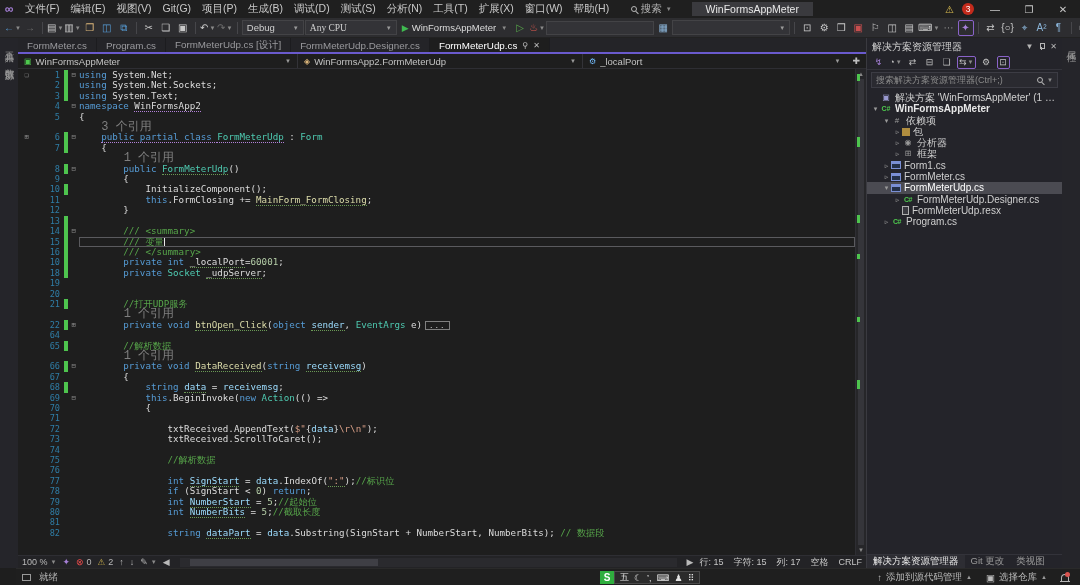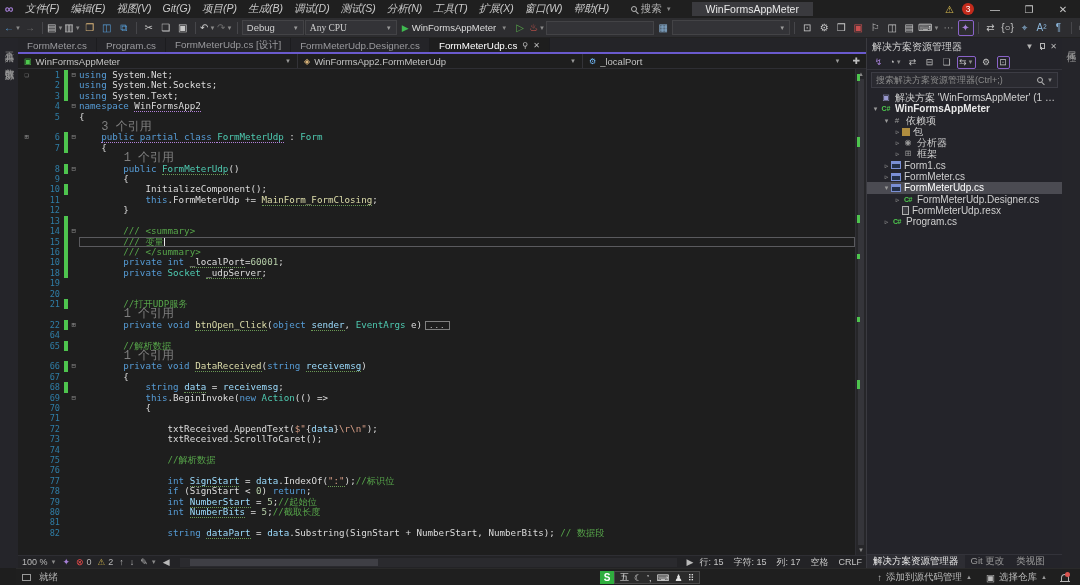--- a/index.html
+++ b/index.html
@@ -137,21 +137,21 @@
   .bell::after{content:"";position:absolute;left:-2px;bottom:-1px;width:10px;height:1px;background:#b5b5b5;}
   .bell-dot{width:5px;height:5px;border-radius:50%;background:#d9534f;position:relative;left:-4px;top:-4px;display:inline-block;}
 </style>
 </head>
 <body>
 
 <div class="app">
 
   <div class="titlebar">
     <span class="vs-logo">∞</span>
-    <div id="menus" style="display:flex;font-style:italic;">
+    <div id="menus" style="display:flex;">
         <span class="menu-item">文件(F)</span>
         <span class="menu-item">编辑(E)</span>
         <span class="menu-item">视图(V)</span>
         <span class="menu-item">Git(G)</span>
         <span class="menu-item">项目(P)</span>
         <span class="menu-item">生成(B)</span>
         <span class="menu-item">调试(D)</span>
         <span class="menu-item">测试(S)</span>
         <span class="menu-item">分析(N)</span>
         <span class="menu-item">工具(T)</span>
@@ -360,21 +360,21 @@
             <div class="row"><span class="mgn"></span><span class="ln">3</span><span class="chg on"></span><span class="fold"></span><span class="code"><span class="kw">using</span><span class="pl"> System.Text;</span></span></div>
             <div class="row"><span class="mgn"></span><span class="ln">4</span><span class="chg"></span><span class="fold">⊟</span><span class="code"><span class="kw">namespace</span><span class="pl"> </span><span class="pl up">WinFormsApp2</span></span></div>
             <div class="row"><span class="mgn"></span><span class="ln">5</span><span class="chg"></span><span class="fold"></span><span class="code"><span class="pl">{</span></span></div>
             <div class="lens-row" style="padding-left: 83.32px;">3 个引用</div>
             <div class="row"><span class="mgn">⊞</span><span class="ln">6</span><span class="chg on"></span><span class="fold">⊟</span><span class="code"><span class="pl">    </span><span class="kw up">public partial class </span><span class="ty up">FormMeterUdp</span><span class="pl"> : </span><span class="ty">Form</span></span></div>
             <div class="row"><span class="mgn"></span><span class="ln">7</span><span class="chg on"></span><span class="fold"></span><span class="code"><span class="pl">    {</span></span></div>
             <div class="lens-row" style="padding-left: 105.64px;">1 个引用</div>
             <div class="row"><span class="mgn"></span><span class="ln">8</span><span class="chg on"></span><span class="fold">⊟</span><span class="code"><span class="pl">        </span><span class="kw">public </span><span class="ty u">FormMeterUdp</span><span class="pl">()</span></span></div>
             <div class="row"><span class="mgn"></span><span class="ln">9</span><span class="chg"></span><span class="fold"></span><span class="code"><span class="pl">        {</span></span></div>
             <div class="row"><span class="mgn"></span><span class="ln">10</span><span class="chg on"></span><span class="fold"></span><span class="code"><span class="pl">            InitializeComponent();</span></span></div>
-            <div class="row"><span class="mgn"></span><span class="ln">11</span><span class="chg"></span><span class="fold"></span><span class="code"><span class="pl">            </span><span class="kw">this</span><span class="pl">.FormMeterUdp += </span><span class="me u">MainForm_FormClosing</span><span class="pl">;</span></span></div>
+            <div class="row"><span class="mgn"></span><span class="ln">11</span><span class="chg"></span><span class="fold"></span><span class="code"><span class="pl">            </span><span class="kw">this</span><span class="pl">.FormClosing += </span><span class="me u">MainForm_FormClosing</span><span class="pl">;</span></span></div>
             <div class="row"><span class="mgn"></span><span class="ln">12</span><span class="chg"></span><span class="fold"></span><span class="code"><span class="pl">        }</span></span></div>
             <div class="row"><span class="mgn"></span><span class="ln">13</span><span class="chg on"></span><span class="fold"></span><span class="code"></span></div>
             <div class="row"><span class="mgn"></span><span class="ln">14</span><span class="chg on"></span><span class="fold">⊟</span><span class="code"><span class="com">        /// &lt;summary&gt;</span></span></div>
             <div class="row cur"><span class="mgn"></span><span class="ln">15</span><span class="chg on"></span><span class="fold"></span><span class="code"><span class="com">        /// 变量</span><span class="caret"></span></span></div>
             <div class="row"><span class="mgn"></span><span class="ln">16</span><span class="chg on"></span><span class="fold"></span><span class="code"><span class="com">        /// &lt;/summary&gt;</span></span></div>
             <div class="row"><span class="mgn"></span><span class="ln">10</span><span class="chg on"></span><span class="fold"></span><span class="code"><span class="pl">        </span><span class="kw">private int </span><span class="pl u">_localPort</span><span class="pl">=</span><span class="num">60001</span><span class="pl">;</span></span></div>
             <div class="row"><span class="mgn"></span><span class="ln">18</span><span class="chg on"></span><span class="fold"></span><span class="code"><span class="pl">        </span><span class="kw">private </span><span class="ty">Socket</span><span class="pl"> </span><span class="pl u">_udpServer</span><span class="pl">;</span></span></div>
             <div class="row"><span class="mgn"></span><span class="ln">19</span><span class="chg"></span><span class="fold"></span><span class="code"></span></div>
             <div class="row"><span class="mgn"></span><span class="ln">20</span><span class="chg"></span><span class="fold"></span><span class="code"></span></div>
             <div class="row"><span class="mgn"></span><span class="ln">21</span><span class="chg on"></span><span class="fold"></span><span class="code"><span class="com">        //打开UDP服务</span></span></div>

